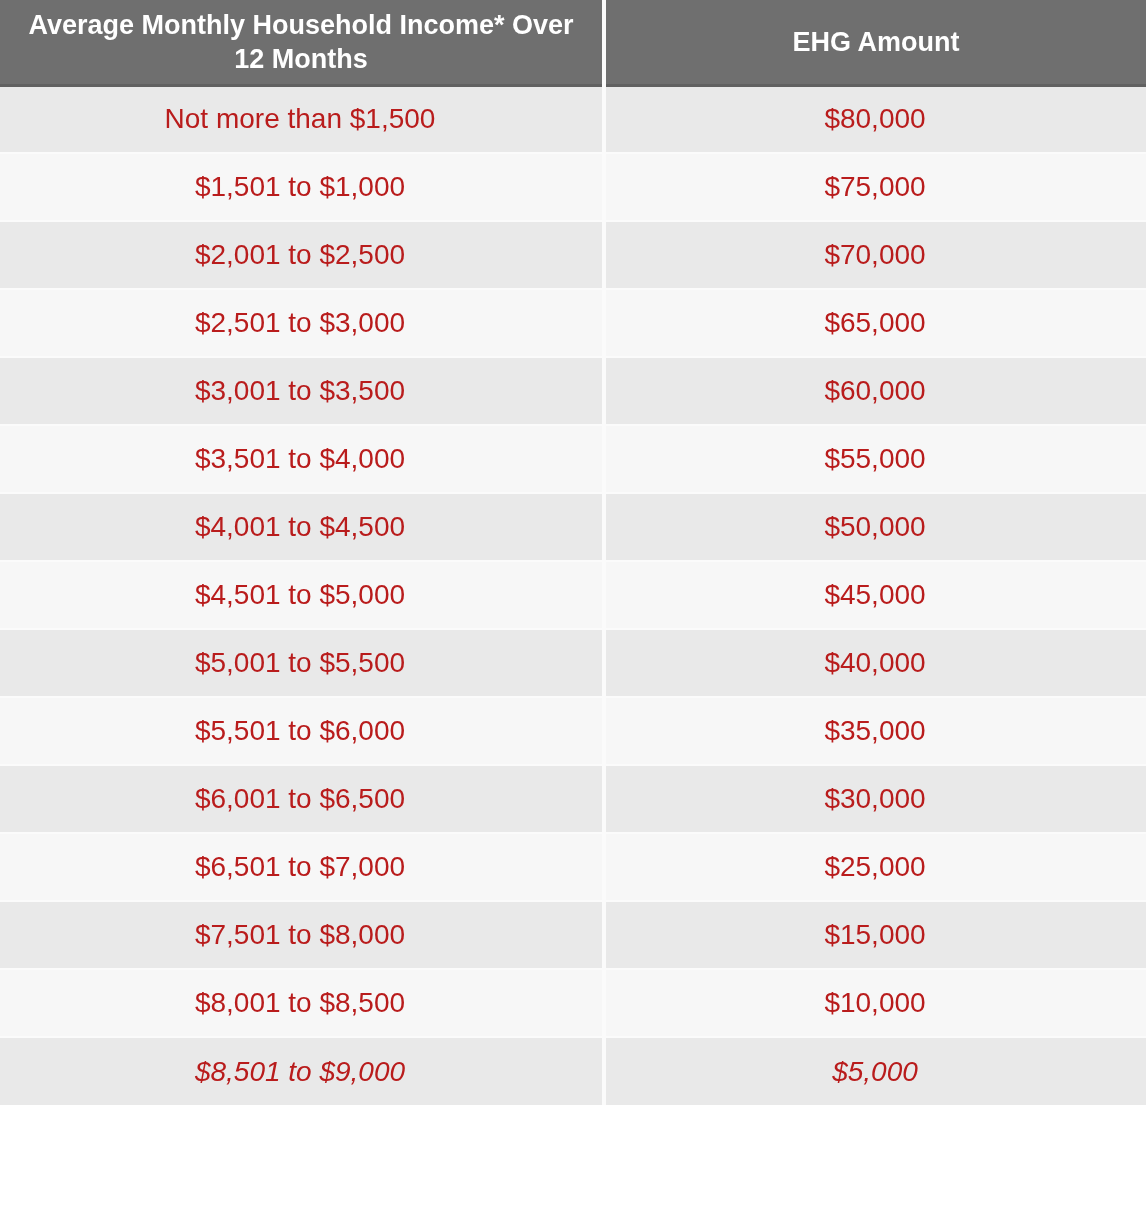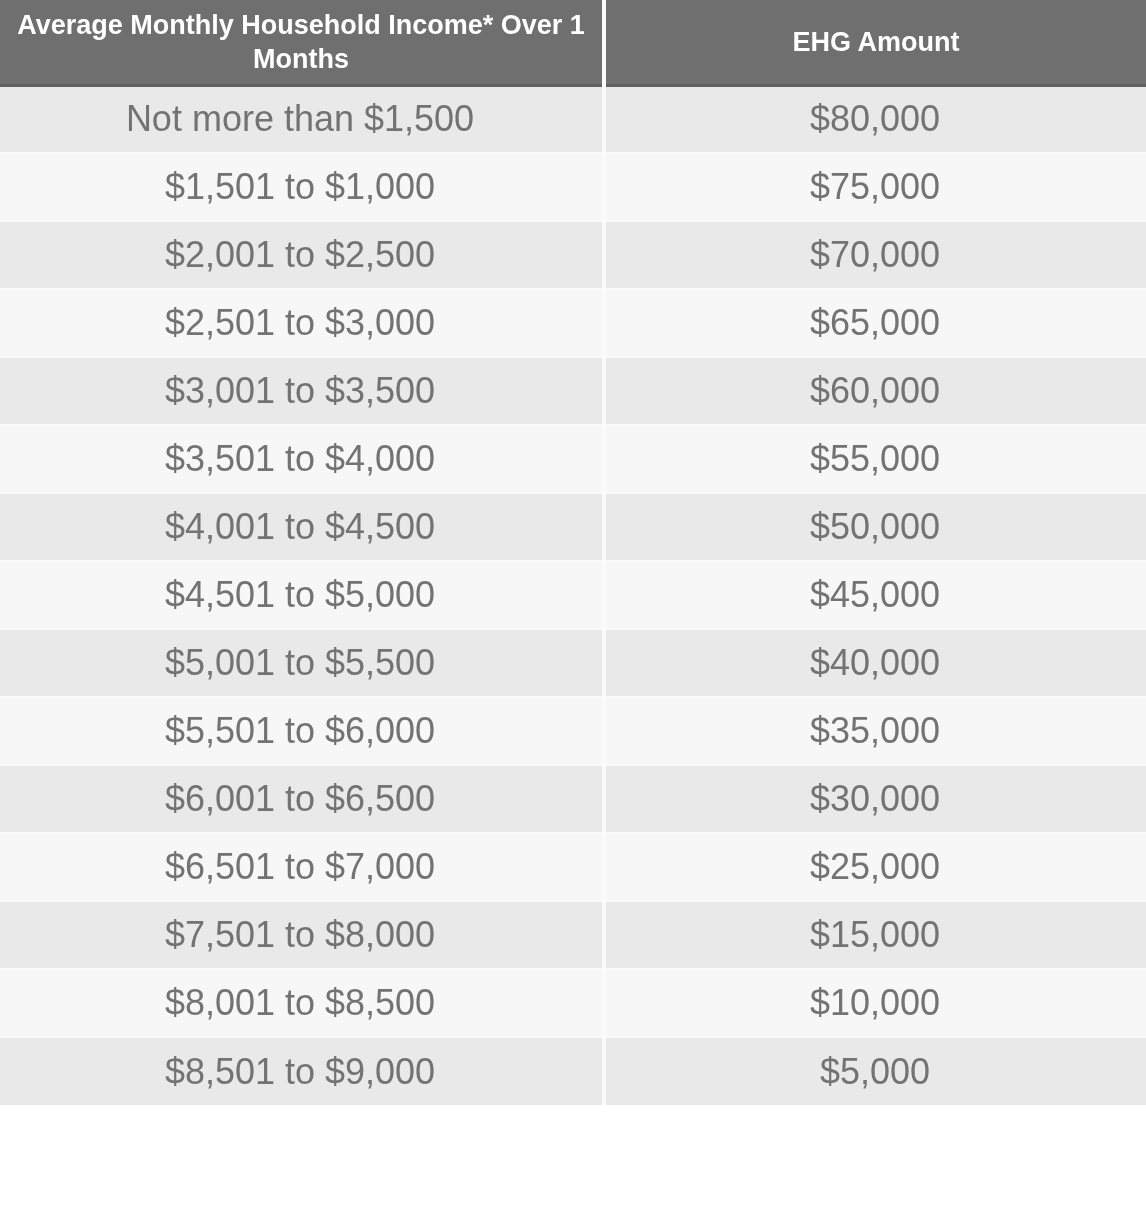--- a/index.html
+++ b/index.html
@@ -31,37 +31,37 @@
     background: #6f6f6f;
     color: #ffffff;
     font-weight: bold;
     font-size: 27px;
     line-height: 34px;
     height: 85px;
     border-bottom: 3px solid #616161;
   }
   
   .grant-table tbody td {
-    font-size: 36px;
-    color: #737373;
+    font-size: 28px;
+    color: #b91c1c;
     height: 68px;
     border-bottom: 2px solid #fbfbfb;
     padding-left: 8px;
   }
   .grant-table tbody tr:nth-child(odd) td { background: #e9e9e9; }
   .grant-table tbody tr:nth-child(even) td { background: #f7f7f7; }
-  .grant-table tbody tr:last-child td { border-bottom: none; }
+  .grant-table tbody tr:last-child td { border-bottom: none; font-style: italic; }
 </style>
 </head>
 <body>
 
 <table class="grant-table">
   <thead>
     <tr>
-      <th>Average Monthly Household Income* Over 1 Months</th>
+      <th>Average Monthly Household Income* Over 12 Months</th>
       <th>EHG Amount</th>
     </tr>
   </thead>
   <tbody>
     <tr>
       <td>Not more than $1,500</td>
       <td>$80,000</td>
     </tr>
     <tr>
       <td>$1,501 to $1,000</td>

